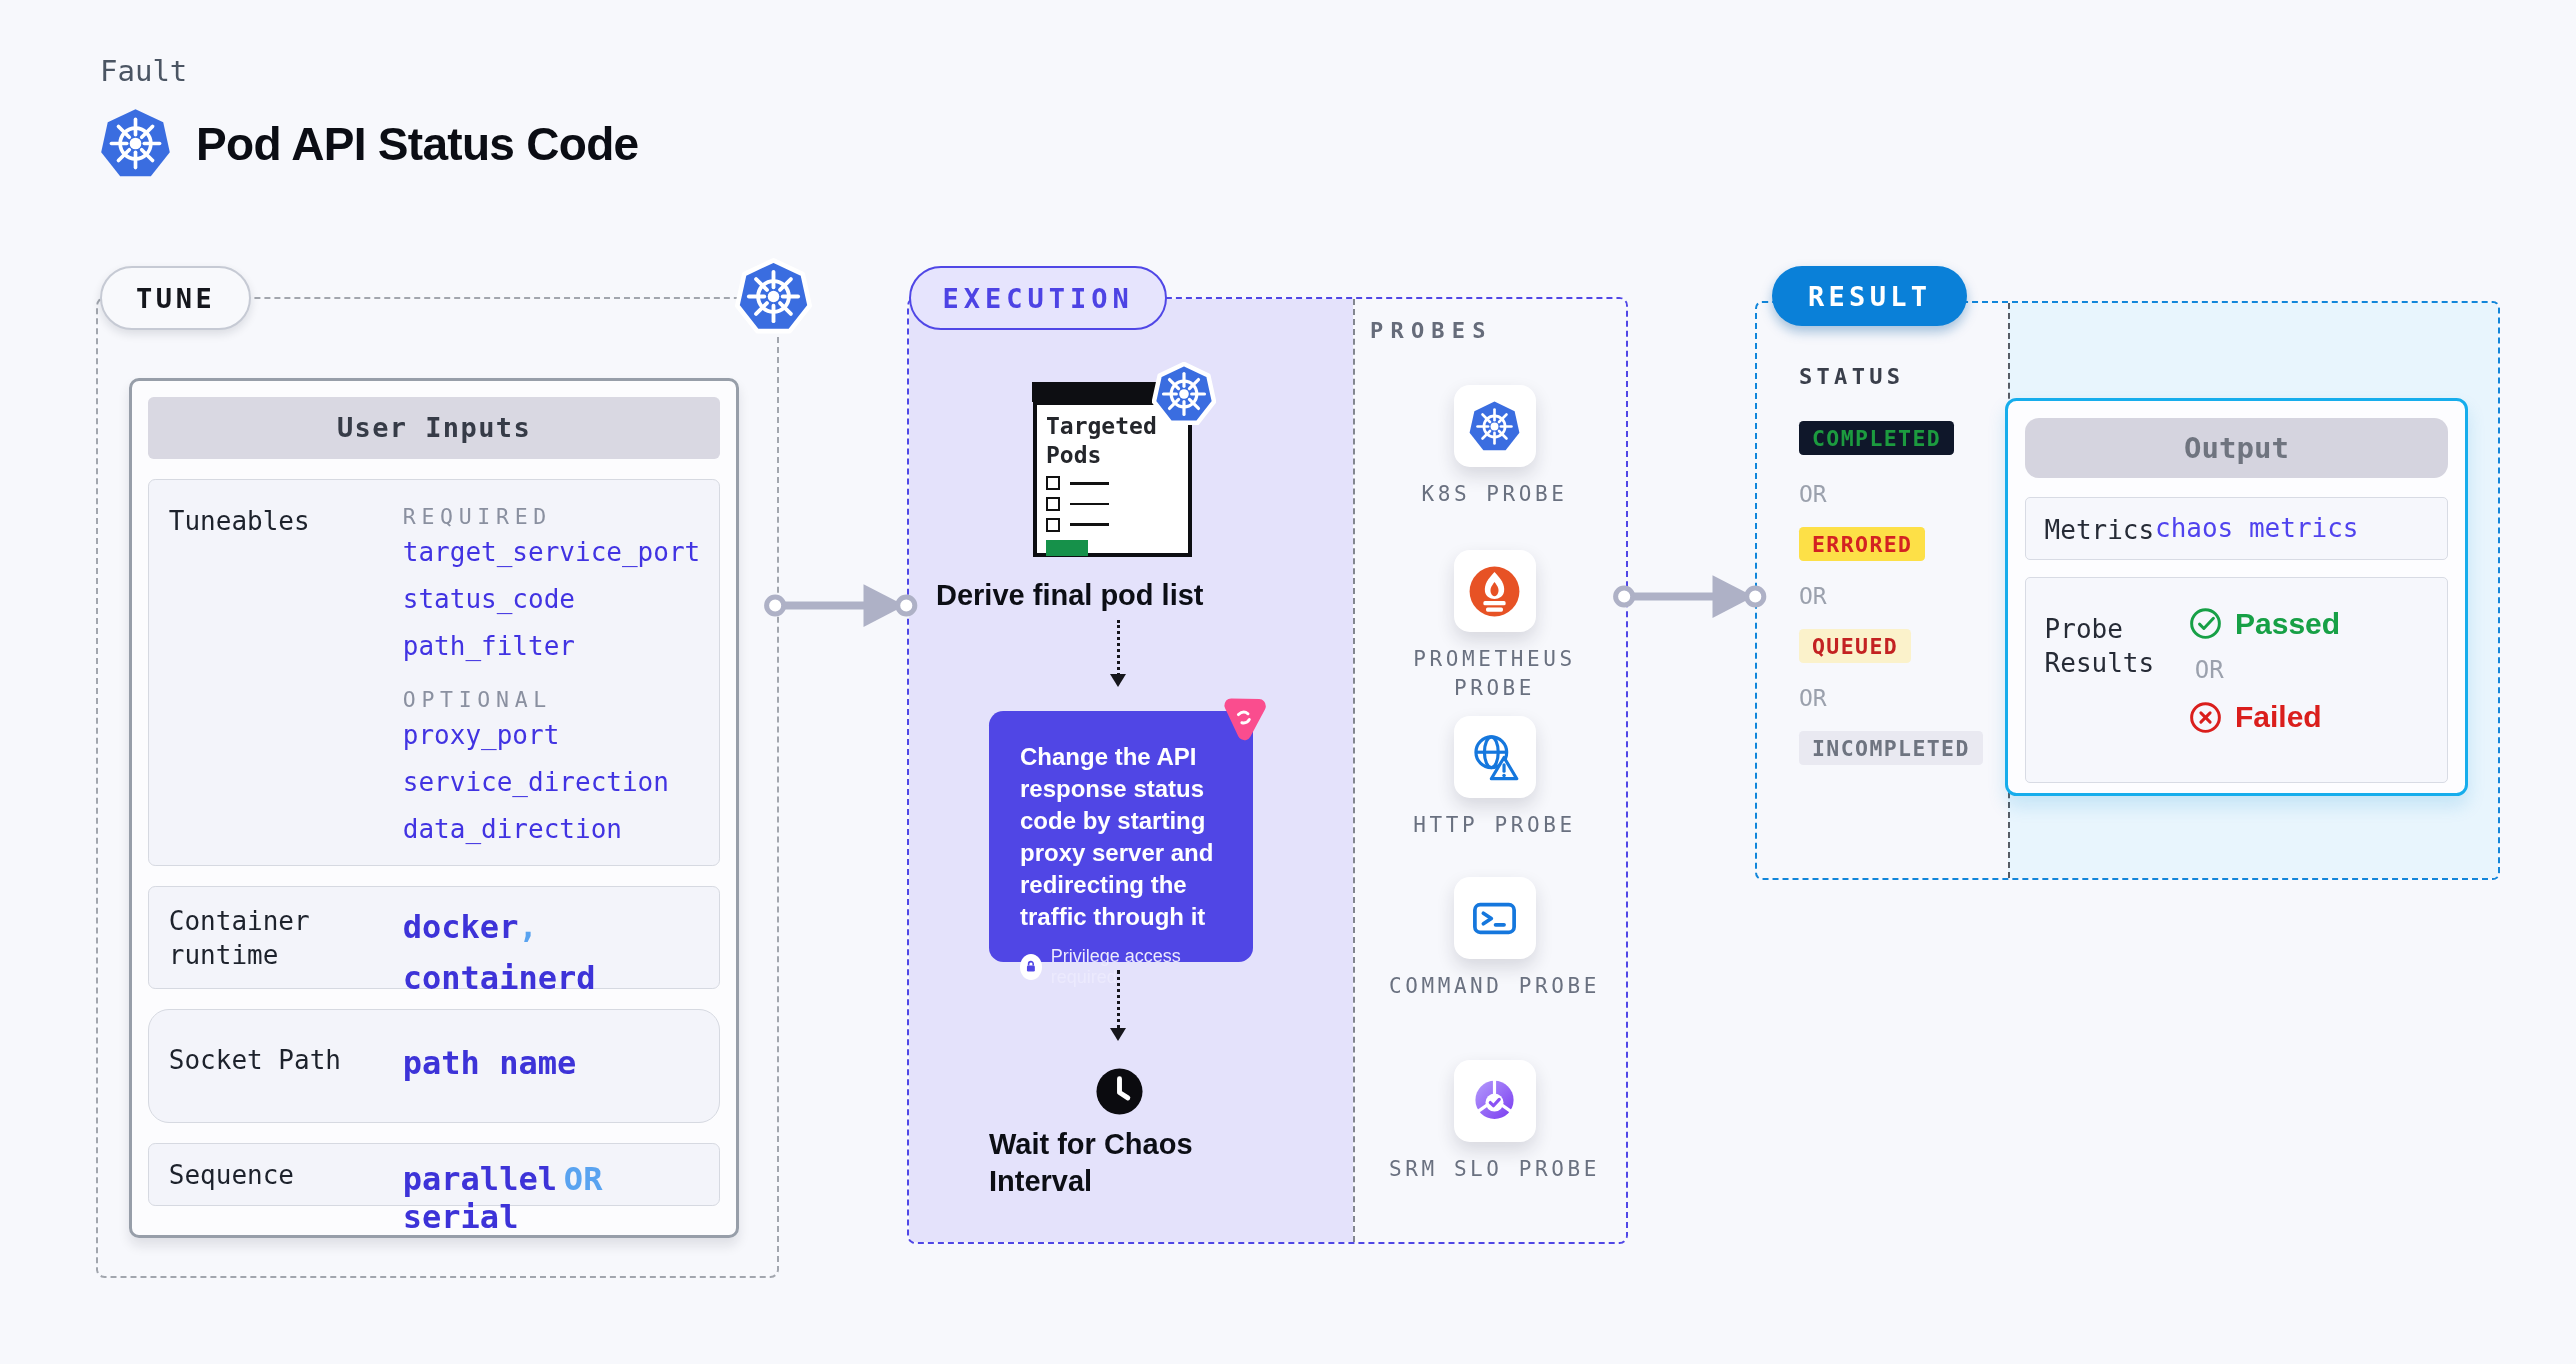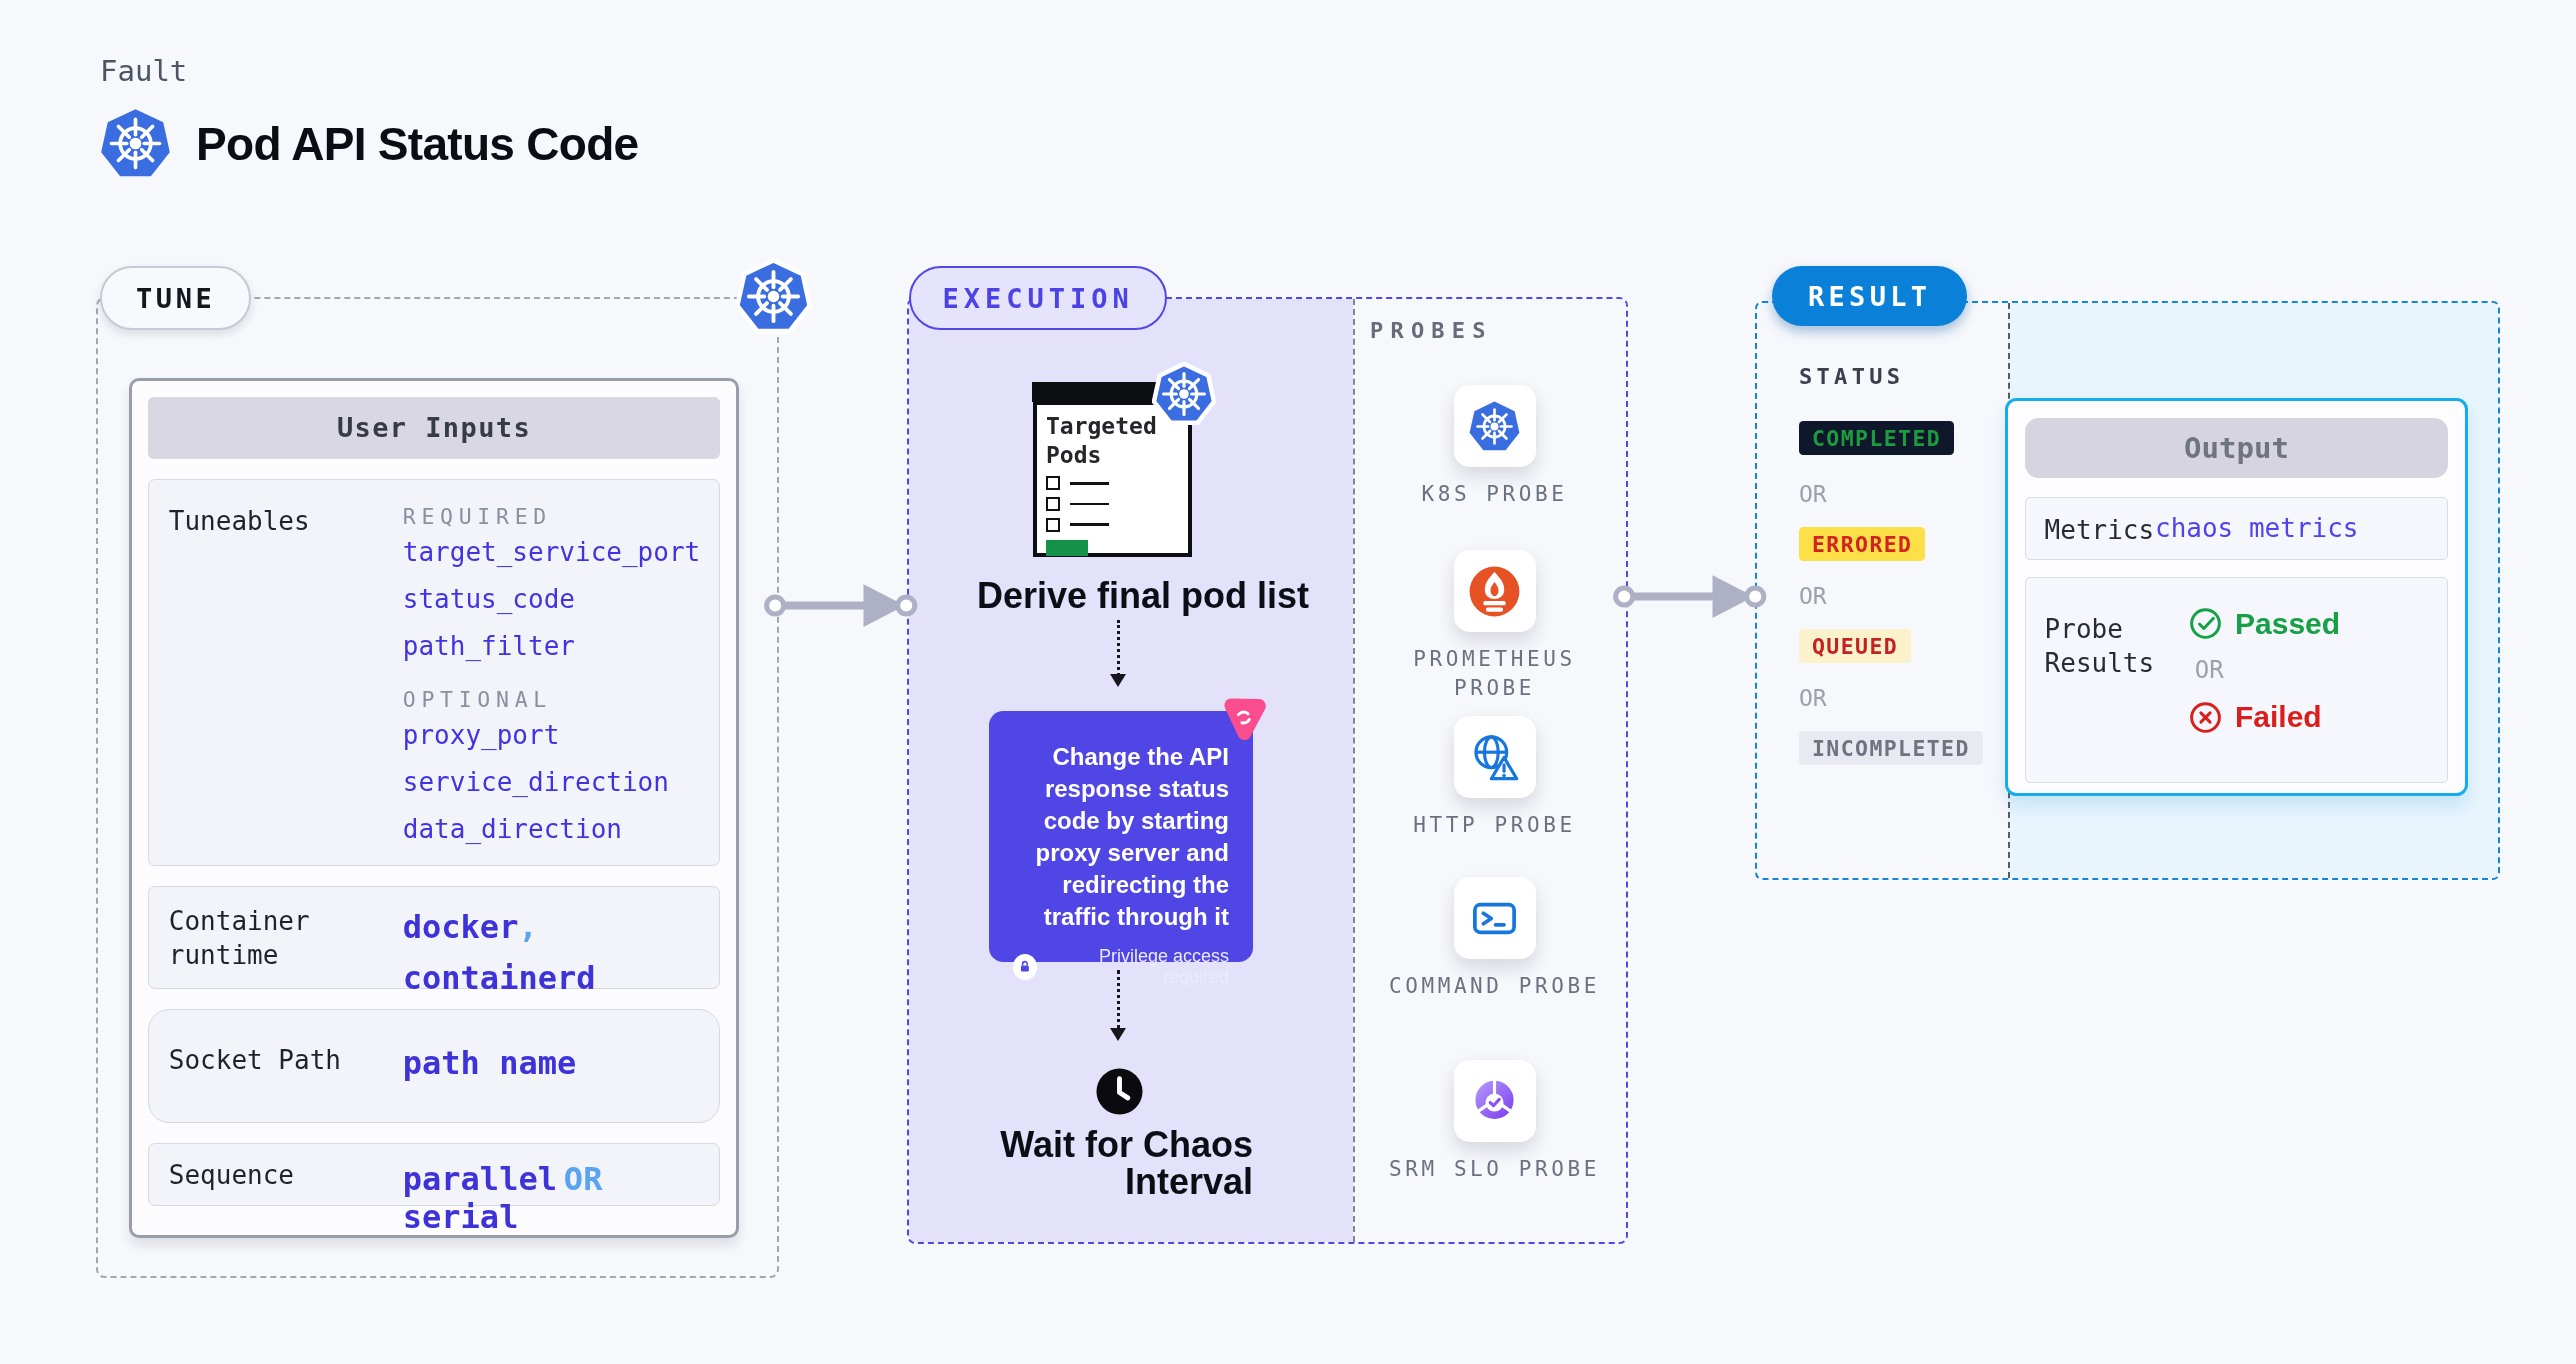--- a/index.html
+++ b/index.html
@@ -52,30 +52,30 @@
   .window{left:1032px;top:382px;width:162px;height:175px;z-index:3;}
   .window-bar{position:absolute;left:0;top:0;width:138px;height:20px;background:#0d0e12;}
   .window-body{position:absolute;left:1.4px;top:18.6px;width:159px;height:156px;background:#fff;
         border:4.3px solid #0d0e12;box-sizing:border-box;padding:7.2px 8.6px;}
   .window-k8s{position:absolute;right:-21.5px;top:-20px;width:64px;height:64px;}
   .win-title{font-family:"DejaVu Sans Mono",monospace;font-weight:bold;font-size:23px;line-height:29px;color:#24262b;}
   .pod-row{margin-top:6.4px;display:flex;align-items:center;gap:10px;}
   .pod-box{width:14.3px;height:14.3px;border:2.9px solid #111;box-sizing:border-box;}
   .pod-line{width:39px;height:2.9px;background:#111;}
   .progress{margin-top:8.6px;width:42px;height:15.8px;background:#16914a;}
-  .step-text{text-align:right;font-weight:bold;color:#0c0e15;font-size:36px;line-height:37px;}
+  .step-text{text-align:left;font-weight:bold;color:#0c0e15;font-size:29px;line-height:37px;}
   .derive{left:936px;top:577px;width:373px;}
   .wait{left:989px;top:1126px;width:264px;}
   .dotted-arrow{width:0;border-left:3.6px dotted #16161c;}
   .dotted-arrow::after{content:'';position:absolute;left:-10px;bottom:-13px;
         border:8.6px solid transparent;border-top:13px solid #16161c;}
   .dot1{left:1117px;top:620px;height:62px;}
   .dot2{left:1117px;top:970px;height:66px;}
   .purple{left:989px;top:711px;width:264px;height:251px;background:#5046e5;border-radius:14.3px;
-        box-sizing:border-box;padding:30px 24px 10px;text-align:right;z-index:2;}
+        box-sizing:border-box;padding:30px 31px 10px;text-align:left;z-index:2;}
   .purple-text{color:#fff;font-weight:bold;font-size:24px;line-height:32px;}
   .priv{margin-top:13px;display:flex;align-items:center;justify-content:center;gap:8.6px;}
   .lockc{width:26px;height:26px;border-radius:50%;background:#fff;display:flex;align-items:center;justify-content:center;}
   .priv-text{color:#eceafd;font-size:18px;}
   .chaos{position:absolute;top:-21.5px;right:-18.6px;width:57px;height:57px;transform:rotate(-8deg);}
   .clock{left:1095px;top:1067px;width:49px;height:49px;}
 
   
   .probes-label{left:1370px;top:318px;font-weight:bold;font-size:22px;color:#666c7a;letter-spacing:7.2px;}
   .probe-item{width:249px;left:1370px;text-align:center;}

